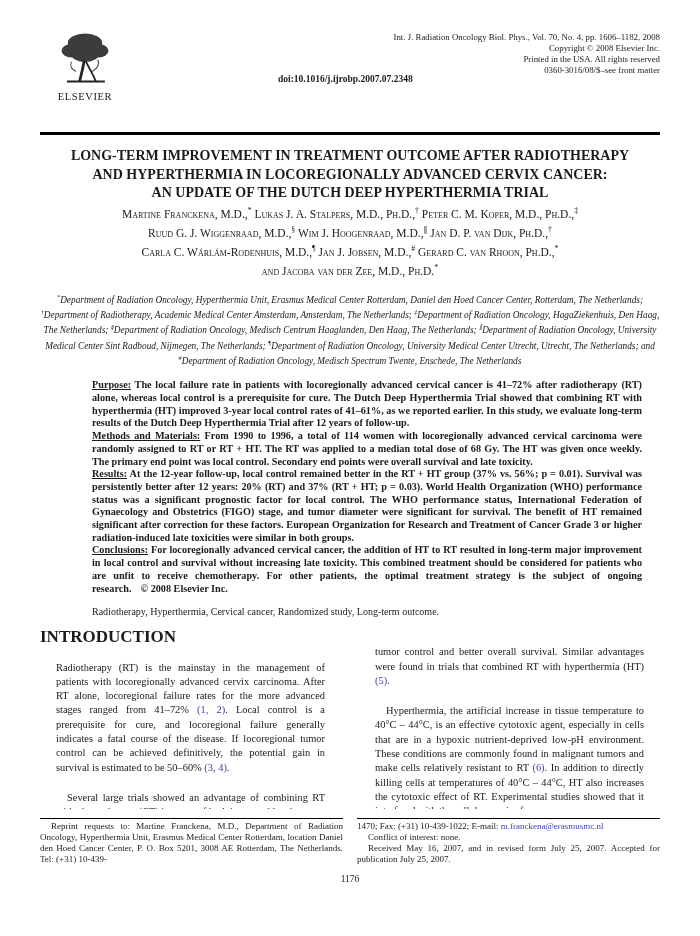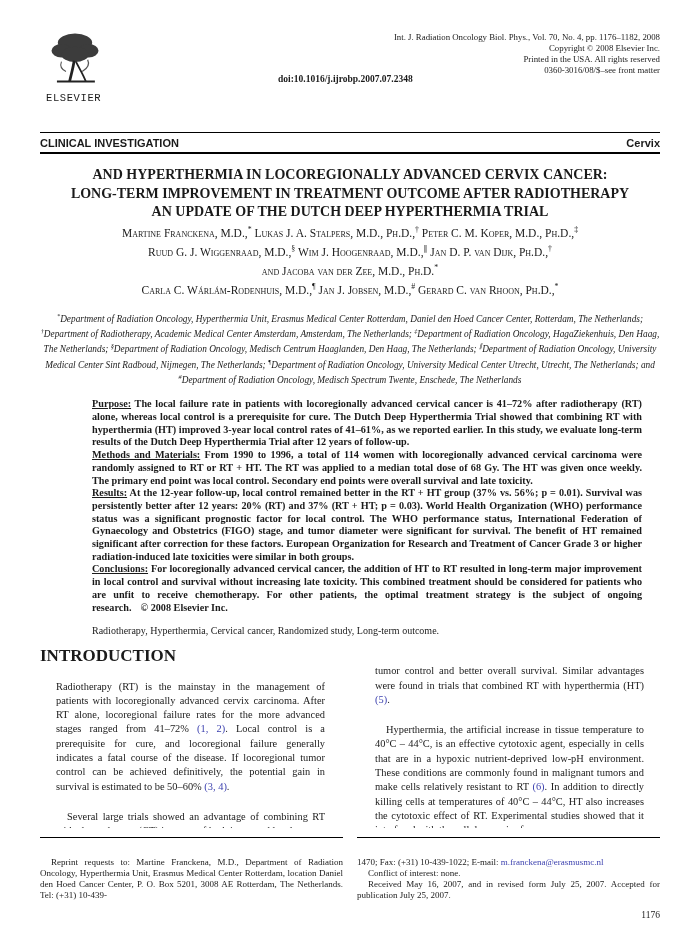--- a/index.html
+++ b/index.html
@@ -3,21 +3,21 @@
 <meta charset="utf-8">
 <style>
   html,body{margin:0;padding:0;background:#e8e8e8;}
   .page{
     width:700px;height:936px;margin:0 auto;background:#ffffff;
     font-family:"Liberation Serif",serif;color:#1a1a1a;
     padding:30px 40px 8px;box-sizing:border-box;position:relative;overflow:hidden;
   }
   
   header{position:relative;height:102px;}
-  .logo-block{position:absolute;left:6px;top:0;width:78px;text-align:left;font-family:Liberation Mono, monospace;}
+  .logo-block{position:absolute;left:6px;top:0;width:78px;text-align:center;}
   .logo-text{font-size:10.5px;letter-spacing:0.6px;margin-top:1px;color:#1a1a1a;}
   .journal-info{position:absolute;right:0;top:2px;text-align:right;font-size:8.8px;line-height:11px;color:#222;}
   .doi{position:absolute;left:238px;top:44px;font-size:9.5px;font-weight:bold;}
   
   .rule-thin{border-top:1px solid #000;}
   .section-bar{display:flex;justify-content:space-between;align-items:flex-end;
     font-family:"Liberation Sans",sans-serif;font-weight:bold;font-size:11px;padding:4px 0 3px;}
   .rule-thick{border-top:2.5px solid #000;}
   
   .title{text-align:center;font-size:14px;font-weight:bold;line-height:18.5px;margin:12px 6px 0;}
@@ -32,23 +32,23 @@
   .keywords{margin:11px 18px 0 52px;font-weight:normal;font-size:10px;}
   
   .columns{display:flex;gap:18px;margin-top:12px;height:180px;overflow:hidden;}
   .col{flex:1;font-size:10.4px;line-height:14.3px;text-align:justify;}
   .col h2{font-size:17px;font-weight:bold;margin:1px 0 8px;}
   .col p{margin:16px;}
   p.indent{text-indent:11px;}
   .link{color:#3a3fae;}
   
   .footnotes{display:flex;gap:14px;margin-top:9px;}
-  .fcol{flex:1;border-top:1px solid #000;padding-top:19px;font-size:9px;line-height:11px;text-align:justify;}
+  .fcol{flex:1;border-top:1px solid #000;padding-top:2px;font-size:9px;line-height:11px;text-align:justify;}
   .fcol p{margin:0;}
-  .page-number{text-align:right;font-size:9.5px;margin-top:9px;}
+  .page-number{text-align:center;font-size:9.5px;margin-top:9px;}
 </style>
 </head>
 <body>
 
 <div class="page">
 
   <header>
     <div class="logo-block">
       <svg width="58" height="56" viewBox="0 0 64 62">
         <g fill="#3c3c3c">
@@ -61,46 +61,42 @@
           <path d="M31 34 C30 42 28 48 26 57" stroke-width="3"></path>
           <path d="M33 35 C37 43 41 49 44 57" stroke-width="2"></path>
           <path d="M40 46 c5 -3 9 -7 6 -13" stroke-width="1.4" stroke="#555"></path>
           <path d="M22 46 c-4 -2 -7 -6 -5 -11" stroke-width="1.2" stroke="#555"></path>
           <path d="M12 57 H54" stroke-width="2"></path>
         </g>
       </svg>
       <div class="logo-text">ELSEVIER</div>
     </div>
     <div class="journal-info">
-      <div>Int. J. Radiation Oncology Biol. Phys., Vol. 70, No. 4, pp. 1176–1182, 2008</div>
+      <div>Int. J. Radiation Oncology Biol. Phys., Vol. 70, No. 4, pp. 1606–1182, 2008</div>
       <div>Copyright © 2008 Elsevier Inc.</div>
       <div>Printed in the USA. All rights reserved</div>
       <div>0360-3016/08/$–see front matter</div>
     </div>
     <div class="doi">doi:10.1016/j.ijrobp.2007.07.2348</div>
   </header>
 
   <div class="rule-thin"></div>
-  <div class="section-bar">
-    <span>CLINICAL INVESTIGATION</span>
-    <span>Cervix</span>
-  </div>
   <div class="rule-thick"></div>
 
   <h1 class="title">
+    <div>LONG-TERM IMPROVEMENT IN TREATMENT OUTCOME AFTER RADIOTHERAPY</div>
     <div>AND HYPERTHERMIA IN LOCOREGIONALLY ADVANCED CERVIX CANCER:</div>
-    <div>LONG-TERM IMPROVEMENT IN TREATMENT OUTCOME AFTER RADIOTHERAPY</div>
     <div>AN UPDATE OF THE DUTCH DEEP HYPERTHERMIA TRIAL</div>
   </h1>
 
   <div class="authors">
     <div><span>Martine Franckena, M.D.,</span><span class="sup">*</span><span> Lukas J. A. Stalpers, M.D., Ph.D.,</span><span class="sup">†</span><span> Peter C. M. Koper, M.D., Ph.D.,</span><span class="sup">‡</span></div>
     <div><span>Ruud G. J. Wiggenraad, M.D.,</span><span class="sup">§</span><span> Wim J. Hoogenraad, M.D.,</span><span class="sup">∥</span><span> Jan D. P. van Dijk, Ph.D.,</span><span class="sup">†</span></div>
+    <div><span>Carla C. Wárlám-Rodenhuis, M.D.,</span><span class="sup">¶</span><span> Jan J. Jobsen, M.D.,</span><span class="sup">#</span><span> Gerard C. van Rhoon, Ph.D.,</span><span class="sup">*</span></div>
     <div><span>and Jacoba van der Zee, M.D., Ph.D.</span><span class="sup">*</span></div>
-    <div><span>Carla C. Wárlám-Rodenhuis, M.D.,</span><span class="sup">¶</span><span> Jan J. Jobsen, M.D.,</span><span class="sup">#</span><span> Gerard C. van Rhoon, Ph.D.,</span><span class="sup">*</span></div>
   </div>
 
   <div class="affiliations"><span class="sup">*</span><span>Department of Radiation Oncology, Hyperthermia Unit, Erasmus Medical Center Rotterdam, Daniel den Hoed Cancer Center, Rotterdam, The Netherlands; </span><span class="sup">†</span><span>Department of Radiotherapy, Academic Medical Center Amsterdam, Amsterdam, The Netherlands; </span><span class="sup">‡</span><span>Department of Radiation Oncology, HagaZiekenhuis, Den Haag, The Netherlands; </span><span class="sup">§</span><span>Department of Radiation Oncology, Medisch Centrum Haaglanden, Den Haag, The Netherlands; </span><span class="sup">∥</span><span>Department of Radiation Oncology, University Medical Center Sint Radboud, Nijmegen, The Netherlands; </span><span class="sup">¶</span><span>Department of Radiation Oncology, University Medical Center Utrecht, Utrecht, The Netherlands; and </span><span class="sup">#</span><span>Department of Radiation Oncology, Medisch Spectrum Twente, Enschede, The Netherlands</span></div>
 
   <section class="abstract">
     <p><span class="abs-label">Purpose:</span>
       <span>The local failure rate in patients with locoregionally advanced cervical cancer is 41–72% after radiotherapy (RT) alone, whereas local control is a prerequisite for cure. The Dutch Deep Hyperthermia Trial showed that combining RT with hyperthermia (HT) improved 3-year local control rates of 41–61%, as we reported earlier. In this study, we evaluate long-term results of the Dutch Deep Hyperthermia Trial after 12 years of follow-up.</span></p>
     <p><span class="abs-label">Methods and Materials:</span>
       <span>From 1990 to 1996, a total of 114 women with locoregionally advanced cervical carcinoma were randomly assigned to RT or RT + HT. The RT was applied to a median total dose of 68 Gy. The HT was given once weekly. The primary end point was local control. Secondary end points were overall survival and late toxicity.</span></p>
     <p><span class="abs-label">Results:</span>

